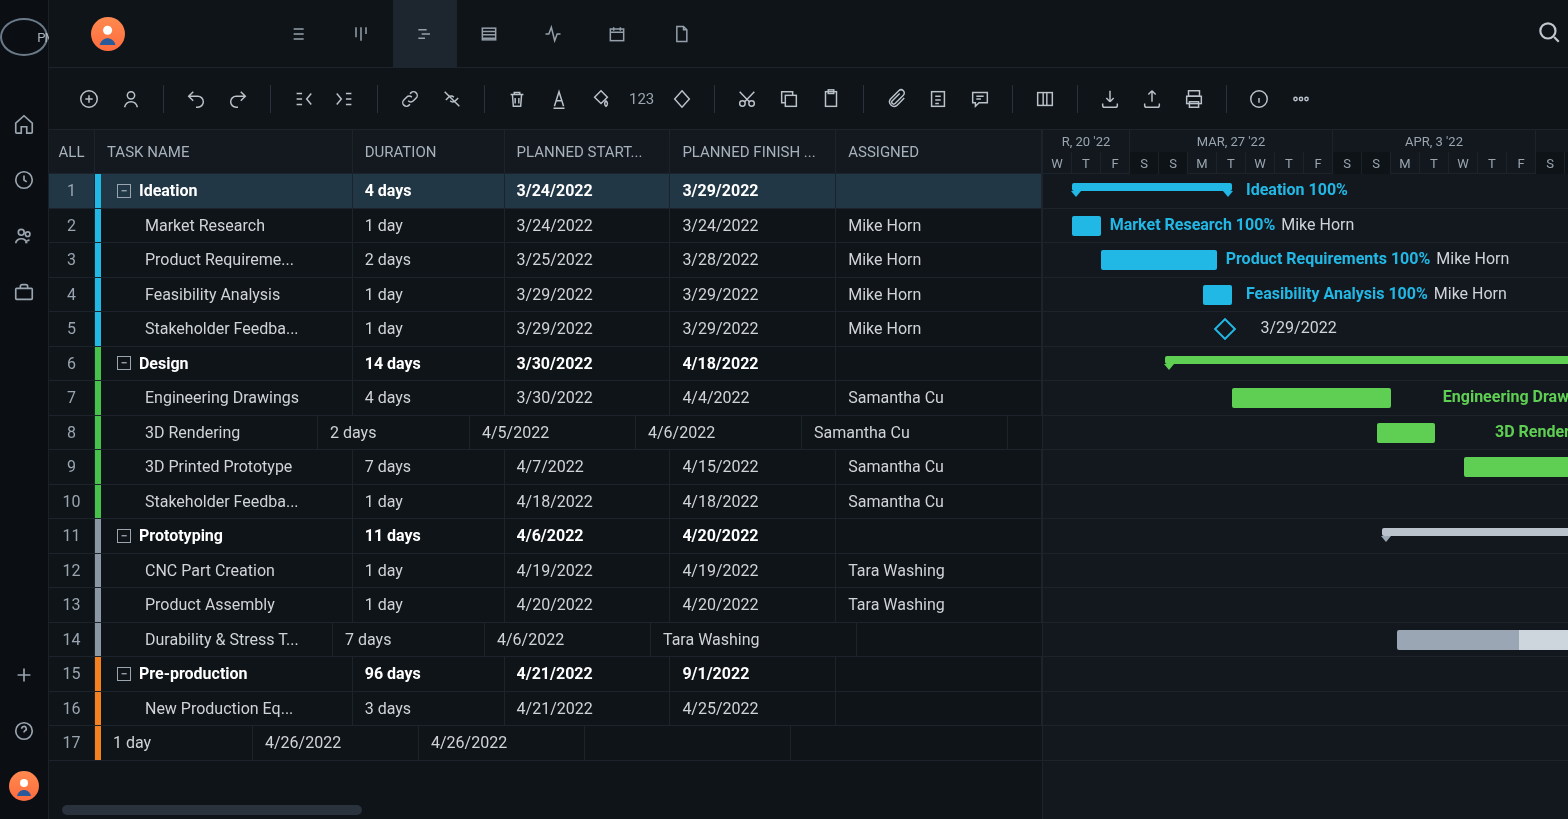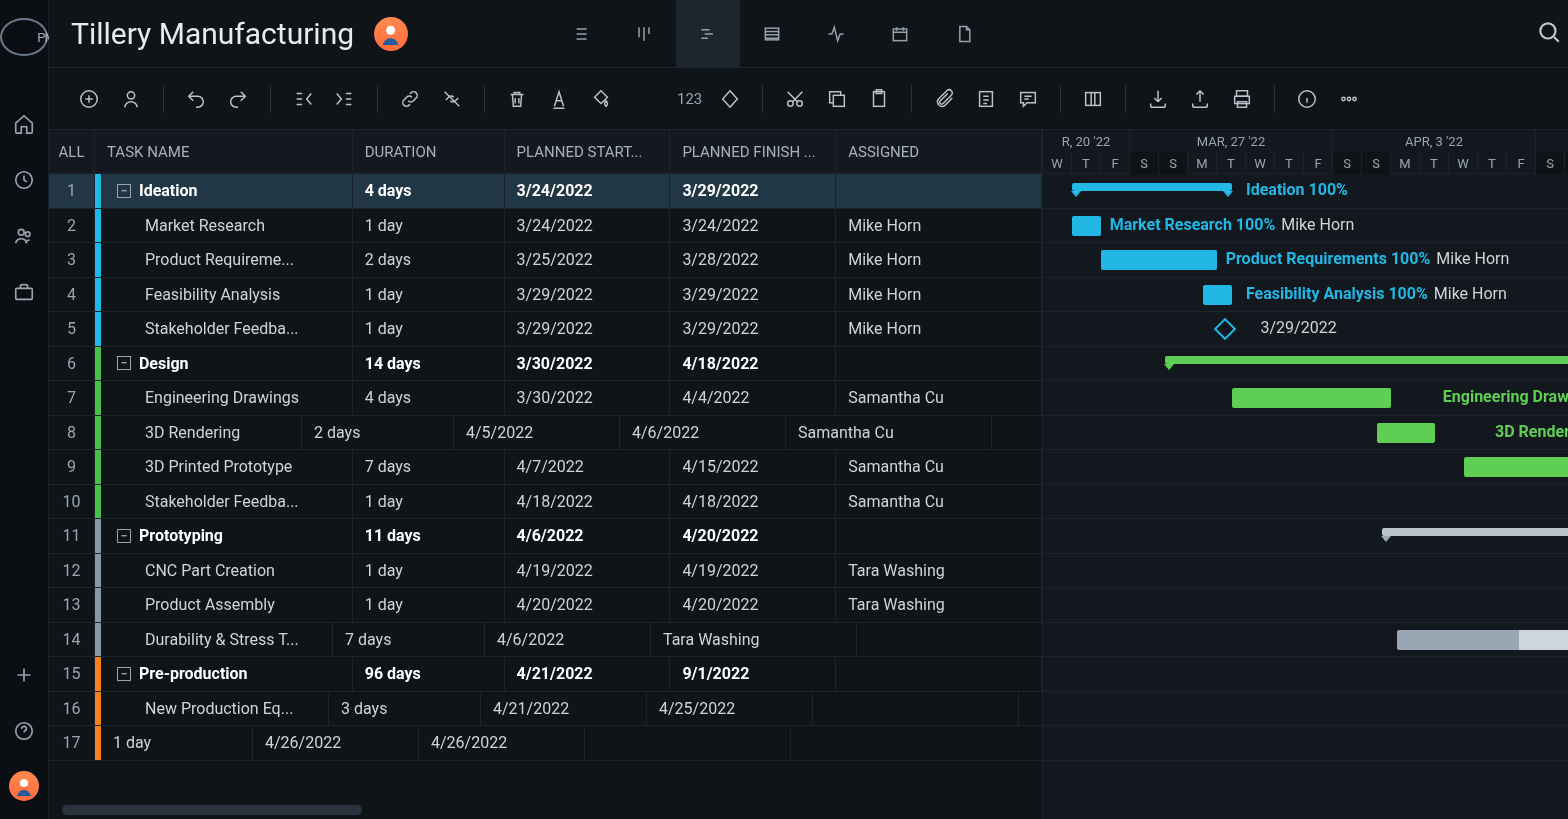--- a/index.html
+++ b/index.html
@@ -86,21 +86,21 @@
     gap: 6px;
     border-bottom:1px solid #1c232b;
   }
   .tbtn {
     width:36px;height:36px;
     display:flex;align-items:center;justify-content:center;
     color:#bac2ca; cursor:pointer;
   }
   .tbtn svg { width:22px;height:22px;stroke:currentColor;fill:none;stroke-width:1.6; }
   .tsep { width:1px; height:28px; background:#2a333d; margin:0 8px; }
-  .ttext { color:#9aa5b0; font-size:15px; padding:0 4px;margin-left:48px; }
+  .ttext { color:#9aa5b0; font-size:15px; padding:0 4px; }
 
   .content { flex:1; display:flex; overflow:hidden; position:relative; }
 
   .grid { width: 994px; overflow:auto; border-right:1px solid #1c232b; }
   .ghead {
     display:flex; height:44px;
     border-bottom:1px solid #1c232b;
     background:#13191f;
     font-size:15px; color:#a8b2bc;
     position:sticky;top:0;
@@ -220,21 +220,20 @@
     <svg class="avface" viewBox="0 0 24 24">
         <circle cx="12" cy="9" r="4" fill="#fff"></circle>
         <path d="M5 22c1-4 4-6 7-6s6 2 7 6" fill="#2a5a9a"></path>
       </svg>
   </div>
 </div>
 
 <div class="main">
 
   <div class="topbar">
-    <div class="project-title">Tillery Manufacturing</div>
     <div class="avatar-top">
       <svg class="avface" viewBox="0 0 24 24">
           <circle cx="12" cy="9" r="4" fill="#fff"></circle>
           <path d="M5 22c1-4 4-6 7-6s6 2 7 6" fill="#2a5a9a"></path>
         </svg>
     </div>
     <div class="view-tabs">
       <div class="view-tab">
           <svg viewBox="0 0 24 24">
             <path d="M8 6h12M8 12h12M8 18h12M4 6h.01M4 12h.01M4 18h.01"></path>
@@ -534,21 +533,21 @@
               </span>
             </div>
             <div class="c-dur">4 days</div>
             <div class="c-start">3/30/2022</div>
             <div class="c-fin">4/4/2022</div>
             <div class="c-asgn">Samantha Cu</div>
           </div>
           <div class="grow">
             <div class="c-num">8</div>
             <div class="colorbar clr-green"></div>
-            <div class="c-name" style="width:201px">
+            <div class="c-name" style="width:217px">
               <span class="c-name-inner">
                 <span class="indent"></span>
                 <span>3D Rendering</span>
               </span>
             </div>
             <div class="c-dur">2 days</div>
             <div class="c-start">4/5/2022</div>
             <div class="c-fin">4/6/2022</div>
             <div class="c-asgn">Samantha Cu</div>
           </div>
@@ -645,21 +644,21 @@
               </span>
             </div>
             <div class="c-dur">96 days</div>
             <div class="c-start">4/21/2022</div>
             <div class="c-fin">9/1/2022</div>
             <div class="c-asgn"></div>
           </div>
           <div class="grow">
             <div class="c-num">16</div>
             <div class="colorbar clr-orange"></div>
-            <div class="c-name" style="width:228px">
+            <div class="c-name" style="width:252px">
               <span class="c-name-inner">
                 <span class="indent"></span>
                 <span>New Production Eq...</span>
               </span>
             </div>
             <div class="c-dur">3 days</div>
             <div class="c-start">4/21/2022</div>
             <div class="c-fin">4/25/2022</div>
             <div class="c-asgn"></div>
           </div>

